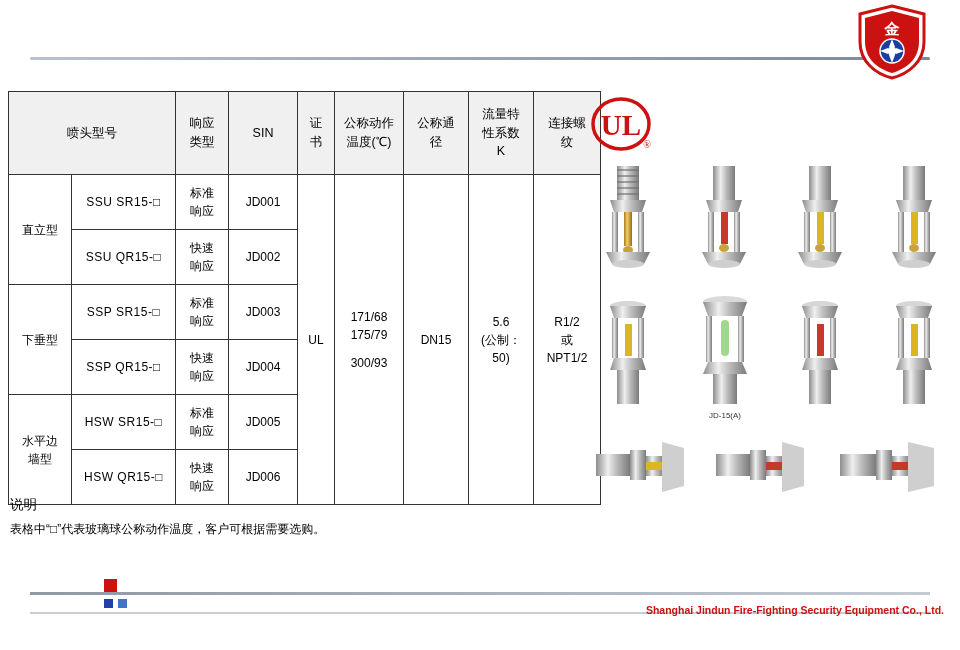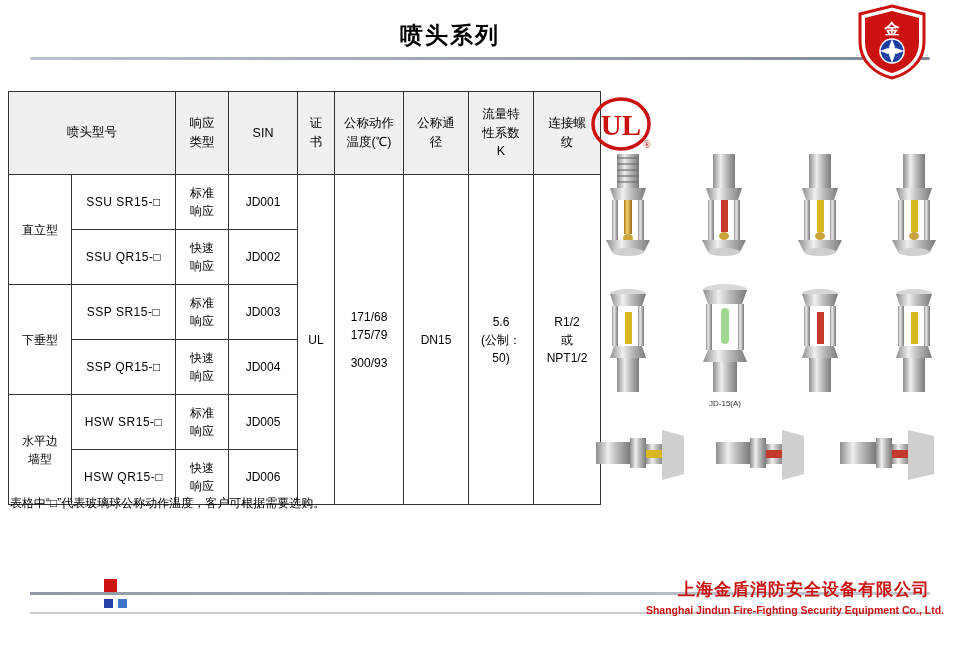--- a/index.html
+++ b/index.html
@@ -67,21 +67,21 @@
     padding: 2px 3px;
     color: #000;
     font-weight: normal;
     line-height: 1.5;
   }
   .spec-table thead td {
     background: #f0f0f0;
     height: 78px;
     font-size: 12.5px;
   }
-  .col-model    { width: 160px; font-family: Liberation Mono, monospace; }
+  .col-model    { width: 160px; }
   .col-resp     { width: 46px;  }
   .col-sin      { width: 62px; margin-left: 44px;  }
   .col-cert     { width: 30px;  }
   .col-temp     { width: 62px;  }
   .col-dia      { width: 58px;  }
   .col-k        { width: 58px;  }
   .col-thread   { width: 60px;  }
 
   .type-cell {
     width: 56px;
@@ -113,21 +113,21 @@
   
   .ul-mark {
     position: absolute;
     left: 590px; top: 96px;
     width: 66px; height: 60px;
   }
 
   
   .photos {
     position: absolute;
-    left: 578px; top: 92px;
+    left: 578px; top: 104px;
     width: 378px; height: 400px;
   }
   .sprinkler {
     position: absolute;
   }
 
   
   .footer {
     position: absolute;
     left: 0; top: 572px;
@@ -179,21 +179,20 @@
     right: 16px; top: 32px;
     font-size: 10.5px;
     font-weight: bold;
     color: #cc1111;
   }
 </style>
 </head>
 <body>
 
 <div class="header">
-  <div class="header-title">喷头系列</div>
   <div class="header-rule"></div>
 
   <div class="logo">
     <svg width="72" height="76" viewBox="0 0 72 76">
       <path d="M36 2 L68 10 L68 38 C68 58 52 70 36 74 C20 70 4 58 4 38 L4 10 Z" fill="#ffffff" stroke="#cc1111" stroke-width="3"></path>
       <path d="M36 7 L63 14 L63 38 C63 55 50 65 36 69 C22 65 9 55 9 38 L9 14 Z" fill="#cc1111"></path>
       <text x="36" y="30" font-size="15" fill="#ffffff" text-anchor="middle" font-family="'Liberation Sans', sans-serif" font-weight="bold">金</text>
       <text x="36" y="30" font-size="0" fill="#ffffff"></text>
       <circle cx="36" cy="47" r="12" fill="#1b3fa0" stroke="#ffffff" stroke-width="1.5"></circle>
       <circle cx="36" cy="47" r="4.5" fill="#ffffff"></circle>
@@ -312,20 +311,21 @@
       <td>
         <span class="hdr-stack">快速</span>
         <span class="hdr-stack">响应</span>
       </td>
       <td>JD006</td>
     </tr>
   </tbody>
 </table>
 
 <div class="notes">
+  <div class="note-title">说明</div>
   <div class="note-body">表格中“□”代表玻璃球公称动作温度，客户可根据需要选购。</div>
 </div>
 
 <div class="ul-mark">
   <svg width="66" height="60" viewBox="0 0 66 60">
     <ellipse cx="31" cy="28" rx="28" ry="25" fill="none" stroke="#cc1111" stroke-width="3.5"></ellipse>
     <text x="31" y="39" text-anchor="middle" font-size="29" font-weight="bold" fill="#cc1111" font-family="'Liberation Serif', serif">UL</text>
     <text x="57" y="52" text-anchor="middle" font-size="10" fill="#cc1111" font-family="'Liberation Serif', serif">®</text>
   </svg>
 </div>
@@ -462,15 +462,14 @@
     <polygon points="74,10 100,16 100,54 74,60" fill="#cfcfcf"></polygon>
   </svg>
 </div>
 
 <div class="footer">
   <div class="footer-line"></div>
   <div class="footer-line2"></div>
   <div class="footer-red-sq"></div>
   <div class="footer-blue-sq1"></div>
   <div class="footer-blue-sq2"></div>
-  <div class="footer-cn">上海金盾消防安全设备有限公司</div>
   <div class="footer-en">Shanghai Jindun Fire-Fighting Security Equipment Co., Ltd.</div>
 </div>
 
 </body></html>

